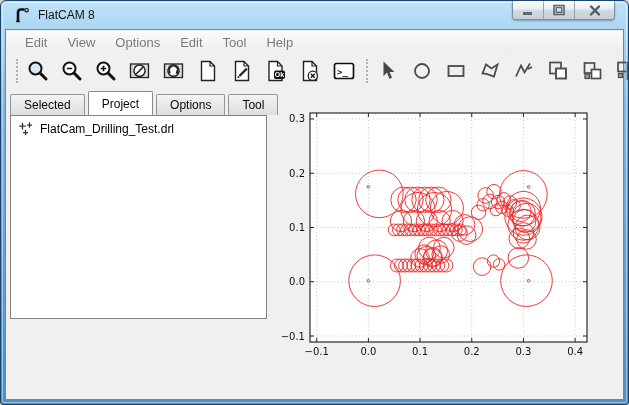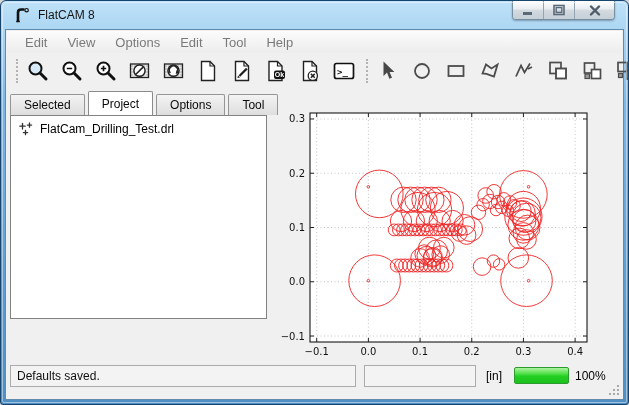--- a/index.html
+++ b/index.html
@@ -401,31 +401,14 @@
           <text x="36" y="137" text-anchor="end" font-size="10" font-family="DejaVu Sans, sans-serif" fill="#111">0.1</text>
           <line x1="41" y1="79.23459715639811" x2="45" y2="79.23459715639811" stroke="#222" stroke-width="1"></line>
           <line x1="318" y1="79.23459715639811" x2="314" y2="79.23459715639811" stroke="#222" stroke-width="1"></line>
           <text x="36" y="82.73459715639811" text-anchor="end" font-size="10" font-family="DejaVu Sans, sans-serif" fill="#111">0.2</text>
           <line x1="41" y1="24.969194312796212" x2="45" y2="24.969194312796212" stroke="#222" stroke-width="1"></line>
           <line x1="318" y1="24.969194312796212" x2="314" y2="24.969194312796212" stroke="#222" stroke-width="1"></line>
           <text x="36" y="28.469194312796212" text-anchor="end" font-size="10" font-family="DejaVu Sans, sans-serif" fill="#111">0.3</text>
         </svg>
     </div>
 
-    <div class="statusbar">
-      <div class="status-box sb-msg">Defaults saved.</div>
-      <div class="status-box sb-aux"></div>
-      <span class="sb-units">[in]</span>
-      <div class="sb-progress"></div>
-      <span class="sb-pct">100%</span>
-      <svg class="sb-grip" width="12" height="12">
-        <g fill="#a9a9a9">
-          <rect x="9" y="9" width="2" height="2"></rect>
-            <rect x="9" y="5" width="2" height="2"></rect>
-          <rect x="9" y="1" width="2" height="2"></rect>
-            <rect x="5" y="9" width="2" height="2"></rect>
-          <rect x="5" y="5" width="2" height="2"></rect>
-            <rect x="1" y="9" width="2" height="2"></rect>
-        </g>
-        </svg>
-    </div>
   </div>
 </div>
 
 </body></html>

